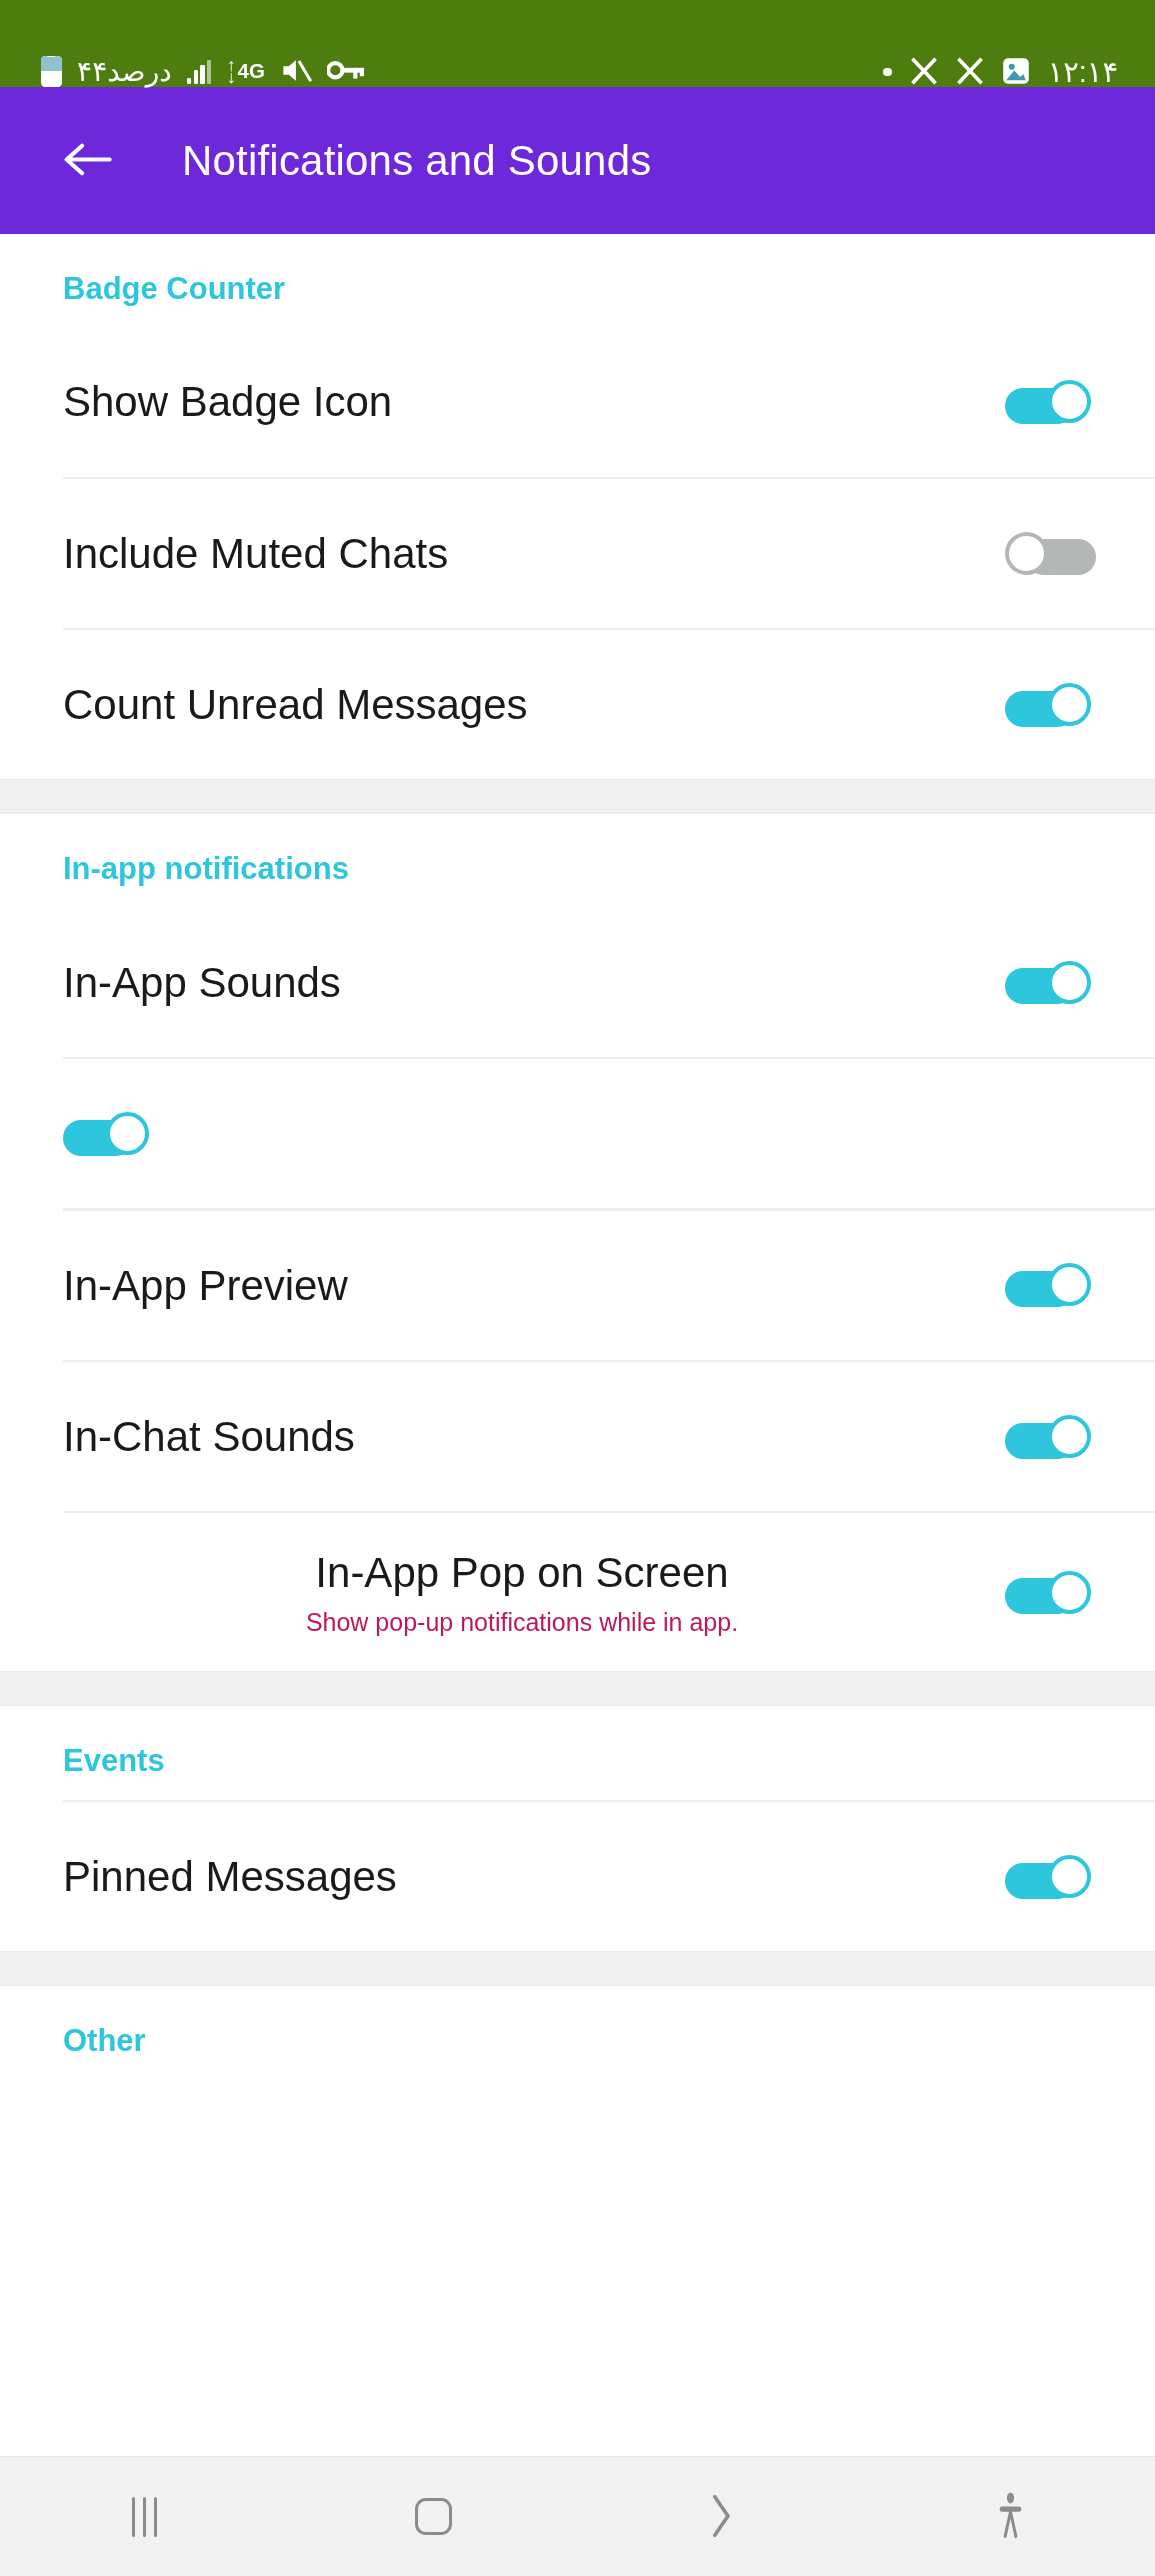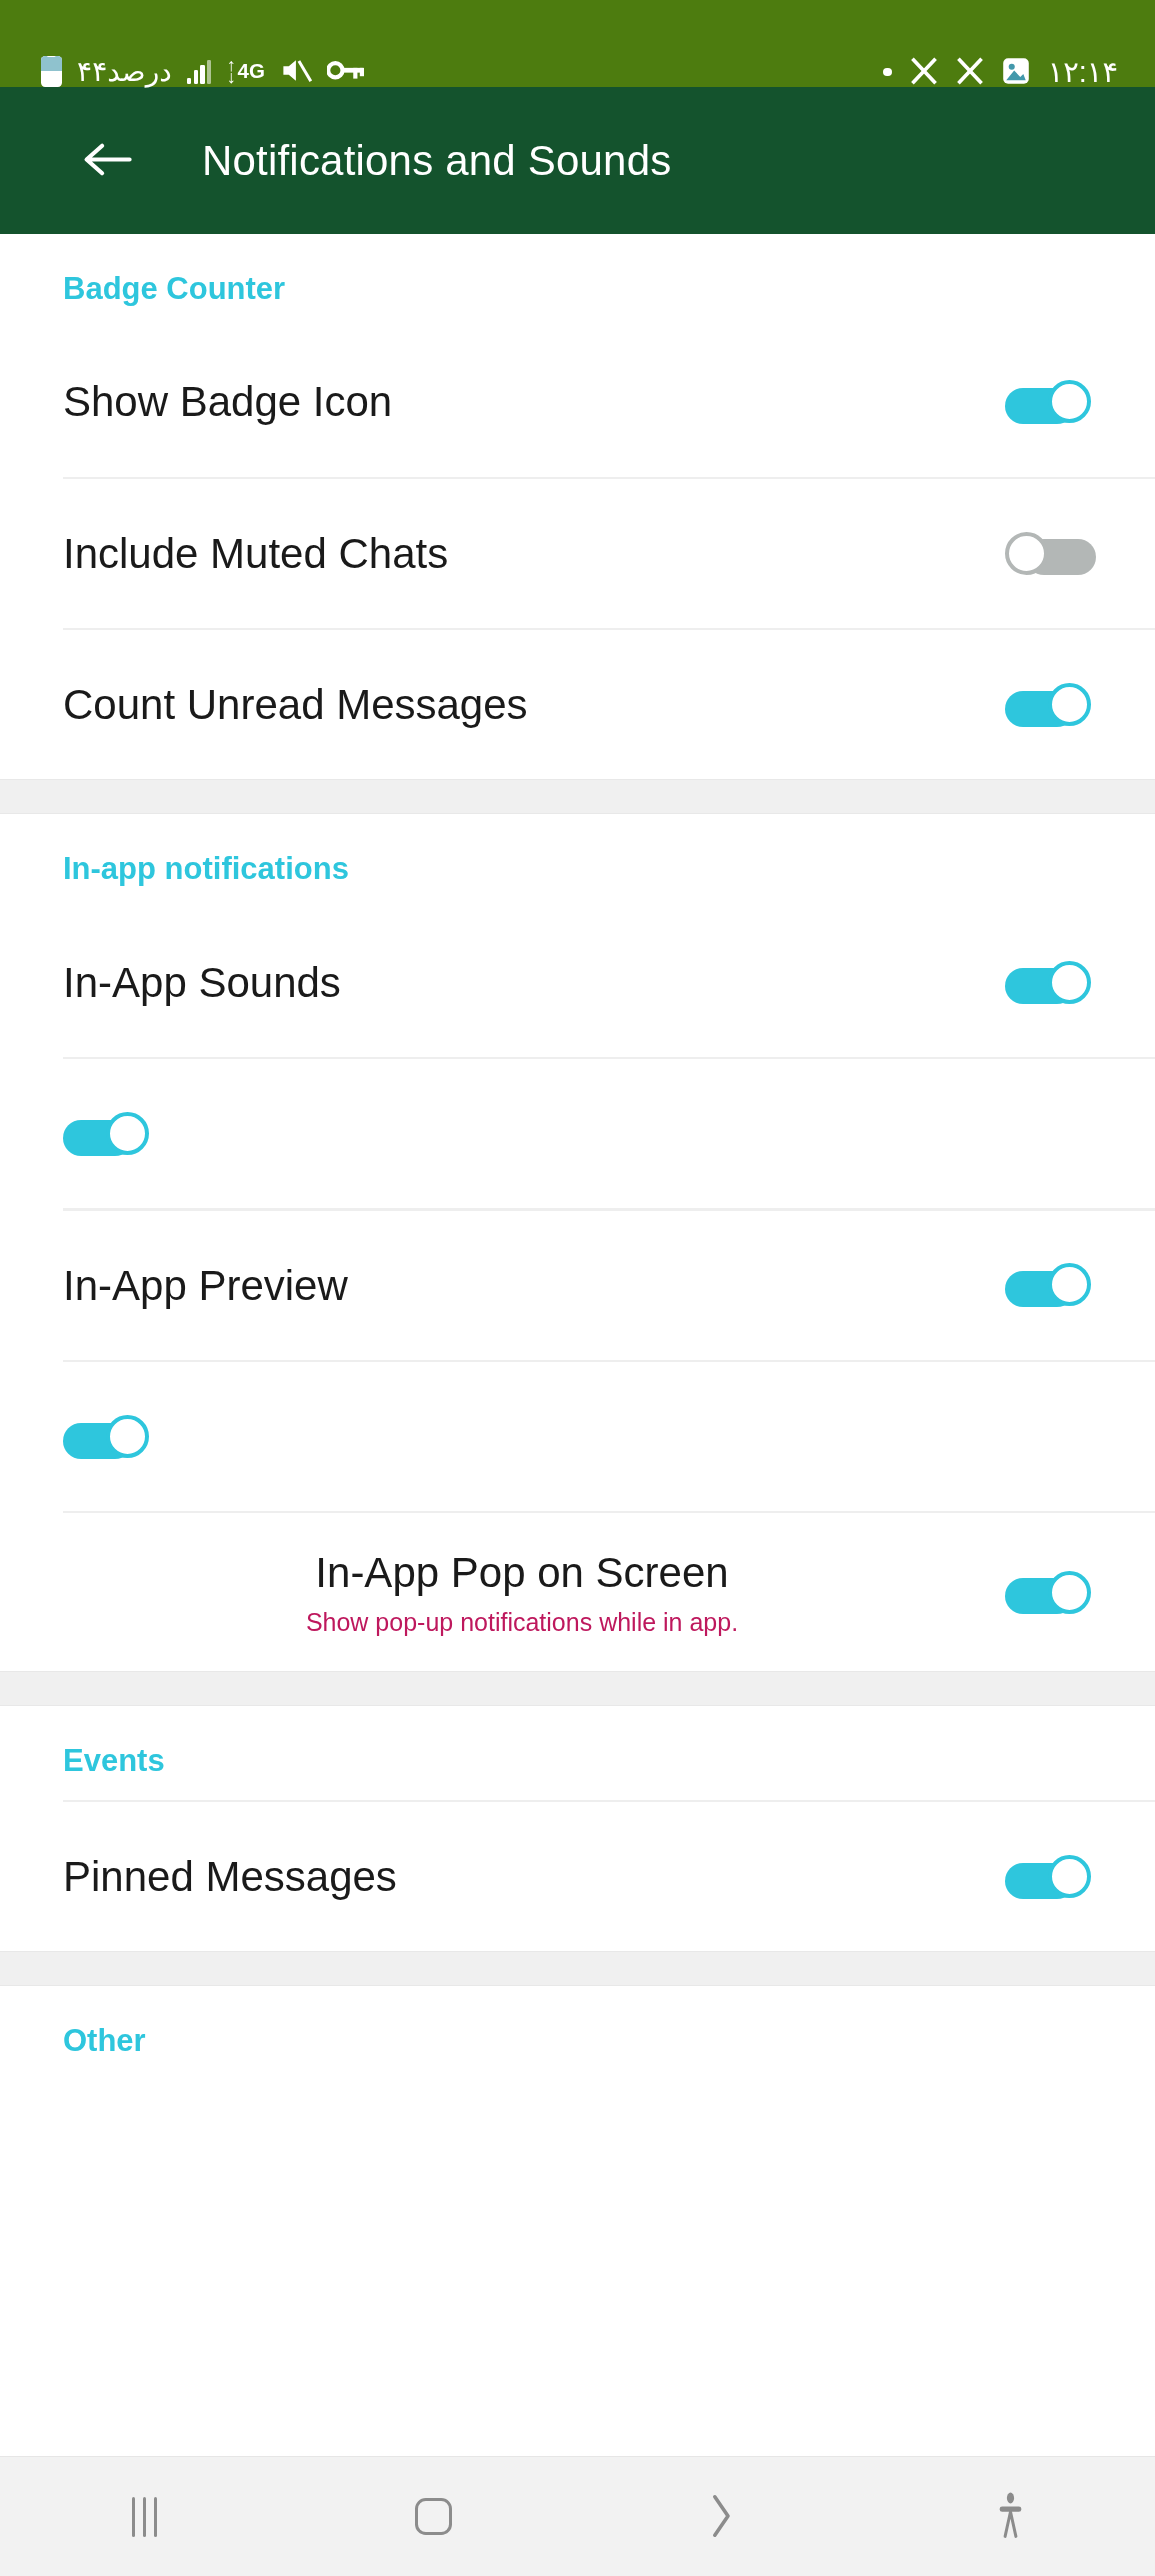--- a/index.html
+++ b/index.html
@@ -36,22 +36,22 @@
   .bars i:nth-child(4){ height:24px; opacity:.55; }
 
   .netgrp { display:flex; align-items:center; gap:1.8px; }
   .net-g { color:#fff; font-size:20.5px; font-weight:bold; line-height:1; }
   .arrows { display:flex; flex-direction:column; align-items:center; line-height:.62; color:#fff; font-size:18px; font-weight:bold; }
 
   .dot { width:8.4px; height:8.4px; border-radius:50%; background:#fff; }
 
   
   .appbar {
-    height:147px; background:#14532d;
-    display:flex; align-items:center; padding-left:78px;
+    height:147px; background:#6d28d9;
+    display:flex; align-items:center; padding-left:58px;
   }
   .backbtn { width:58px; height:58px; display:flex; align-items:center; justify-content:center; }
   .title { color:#fff; font-size:42px; margin-left:66px; letter-spacing:0.2px; }
 
   
   .content { background:#fff; }
   .sec-head {
     color:#2ec6dd; font-size:31px; font-weight:bold;
     padding:37px 0 20.5px 63px;
   }
@@ -216,20 +216,23 @@
         <div class="row-text">
           <div class="row-label">In-App Preview</div>
         </div>
         <div class="toggle on">
           <span class="tr-track"></span>
           <span class="tr-knob"></span>
         </div>
       </div>
       <div class="divider"></div>
       <div class="row">
+        <div class="row-text">
+          <div class="row-label">In-Chat Sounds</div>
+        </div>
         <div class="toggle on">
           <span class="tr-track"></span>
           <span class="tr-knob"></span>
         </div>
       </div>
       <div class="divider"></div>
       <div class="row tall">
         <div class="row-text">
           <div class="row-label">In-App Pop on Screen</div>
           <div class="row-sub">Show pop-up notifications while in app.</div>

